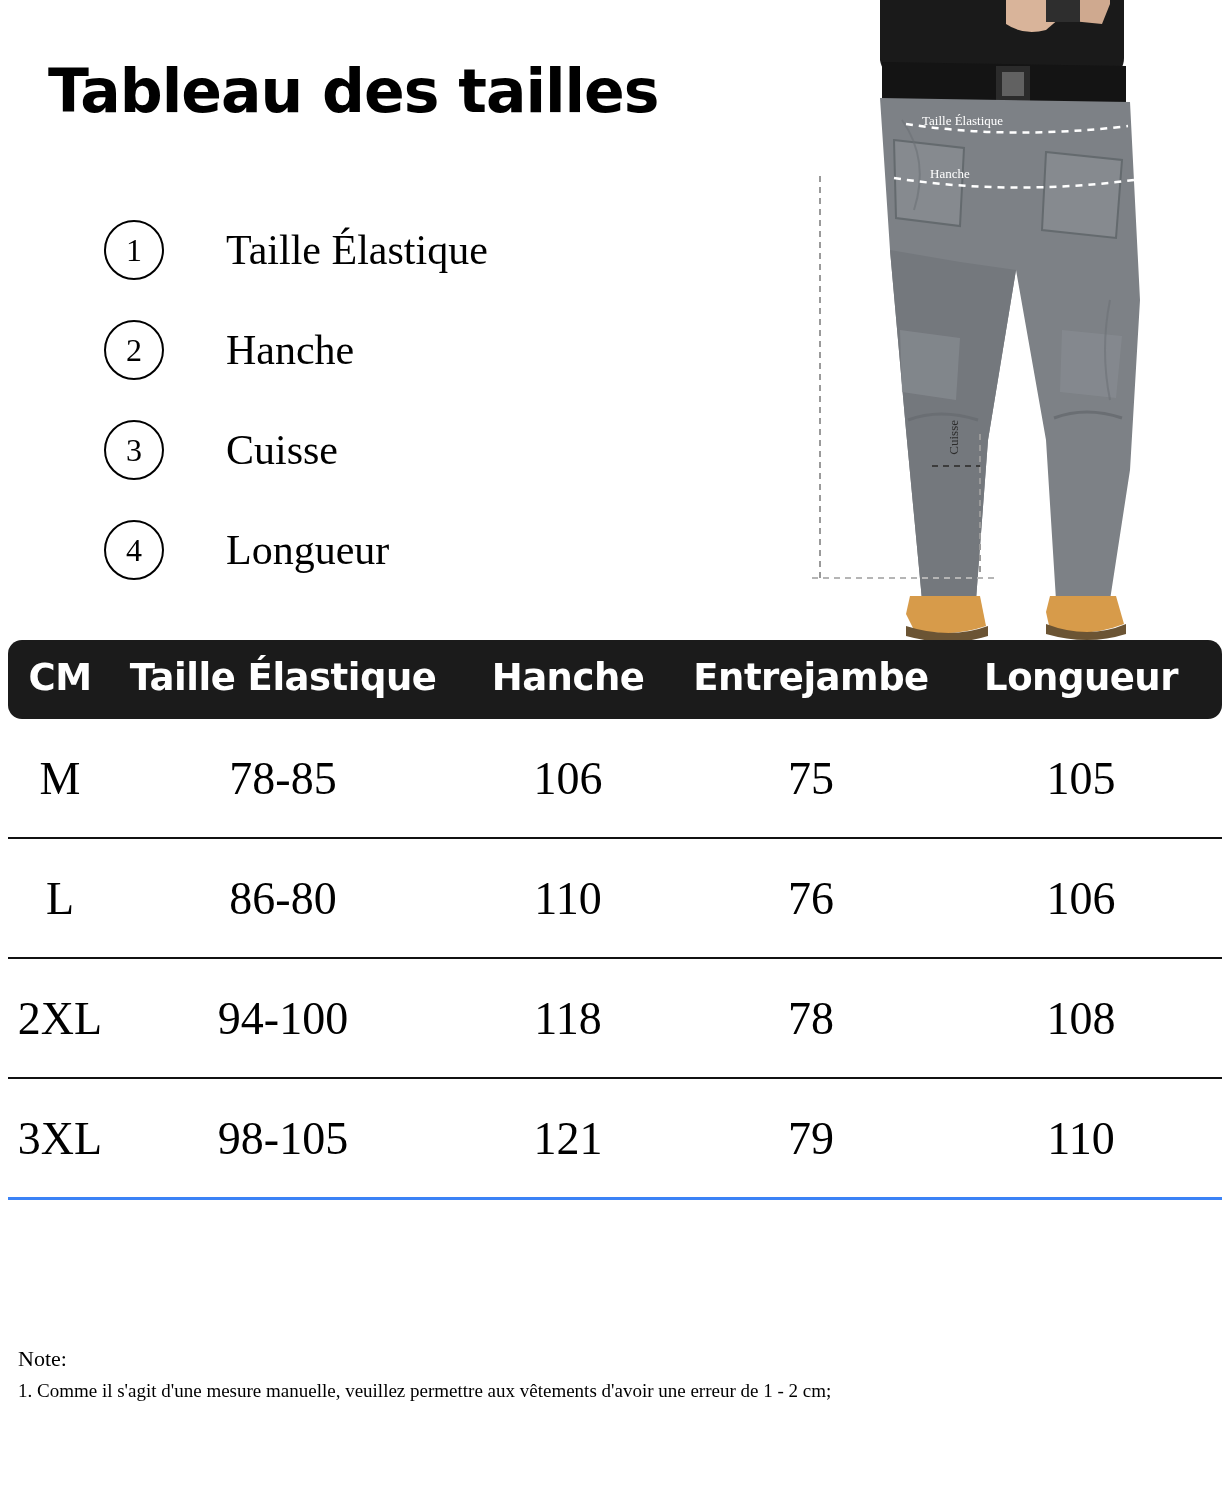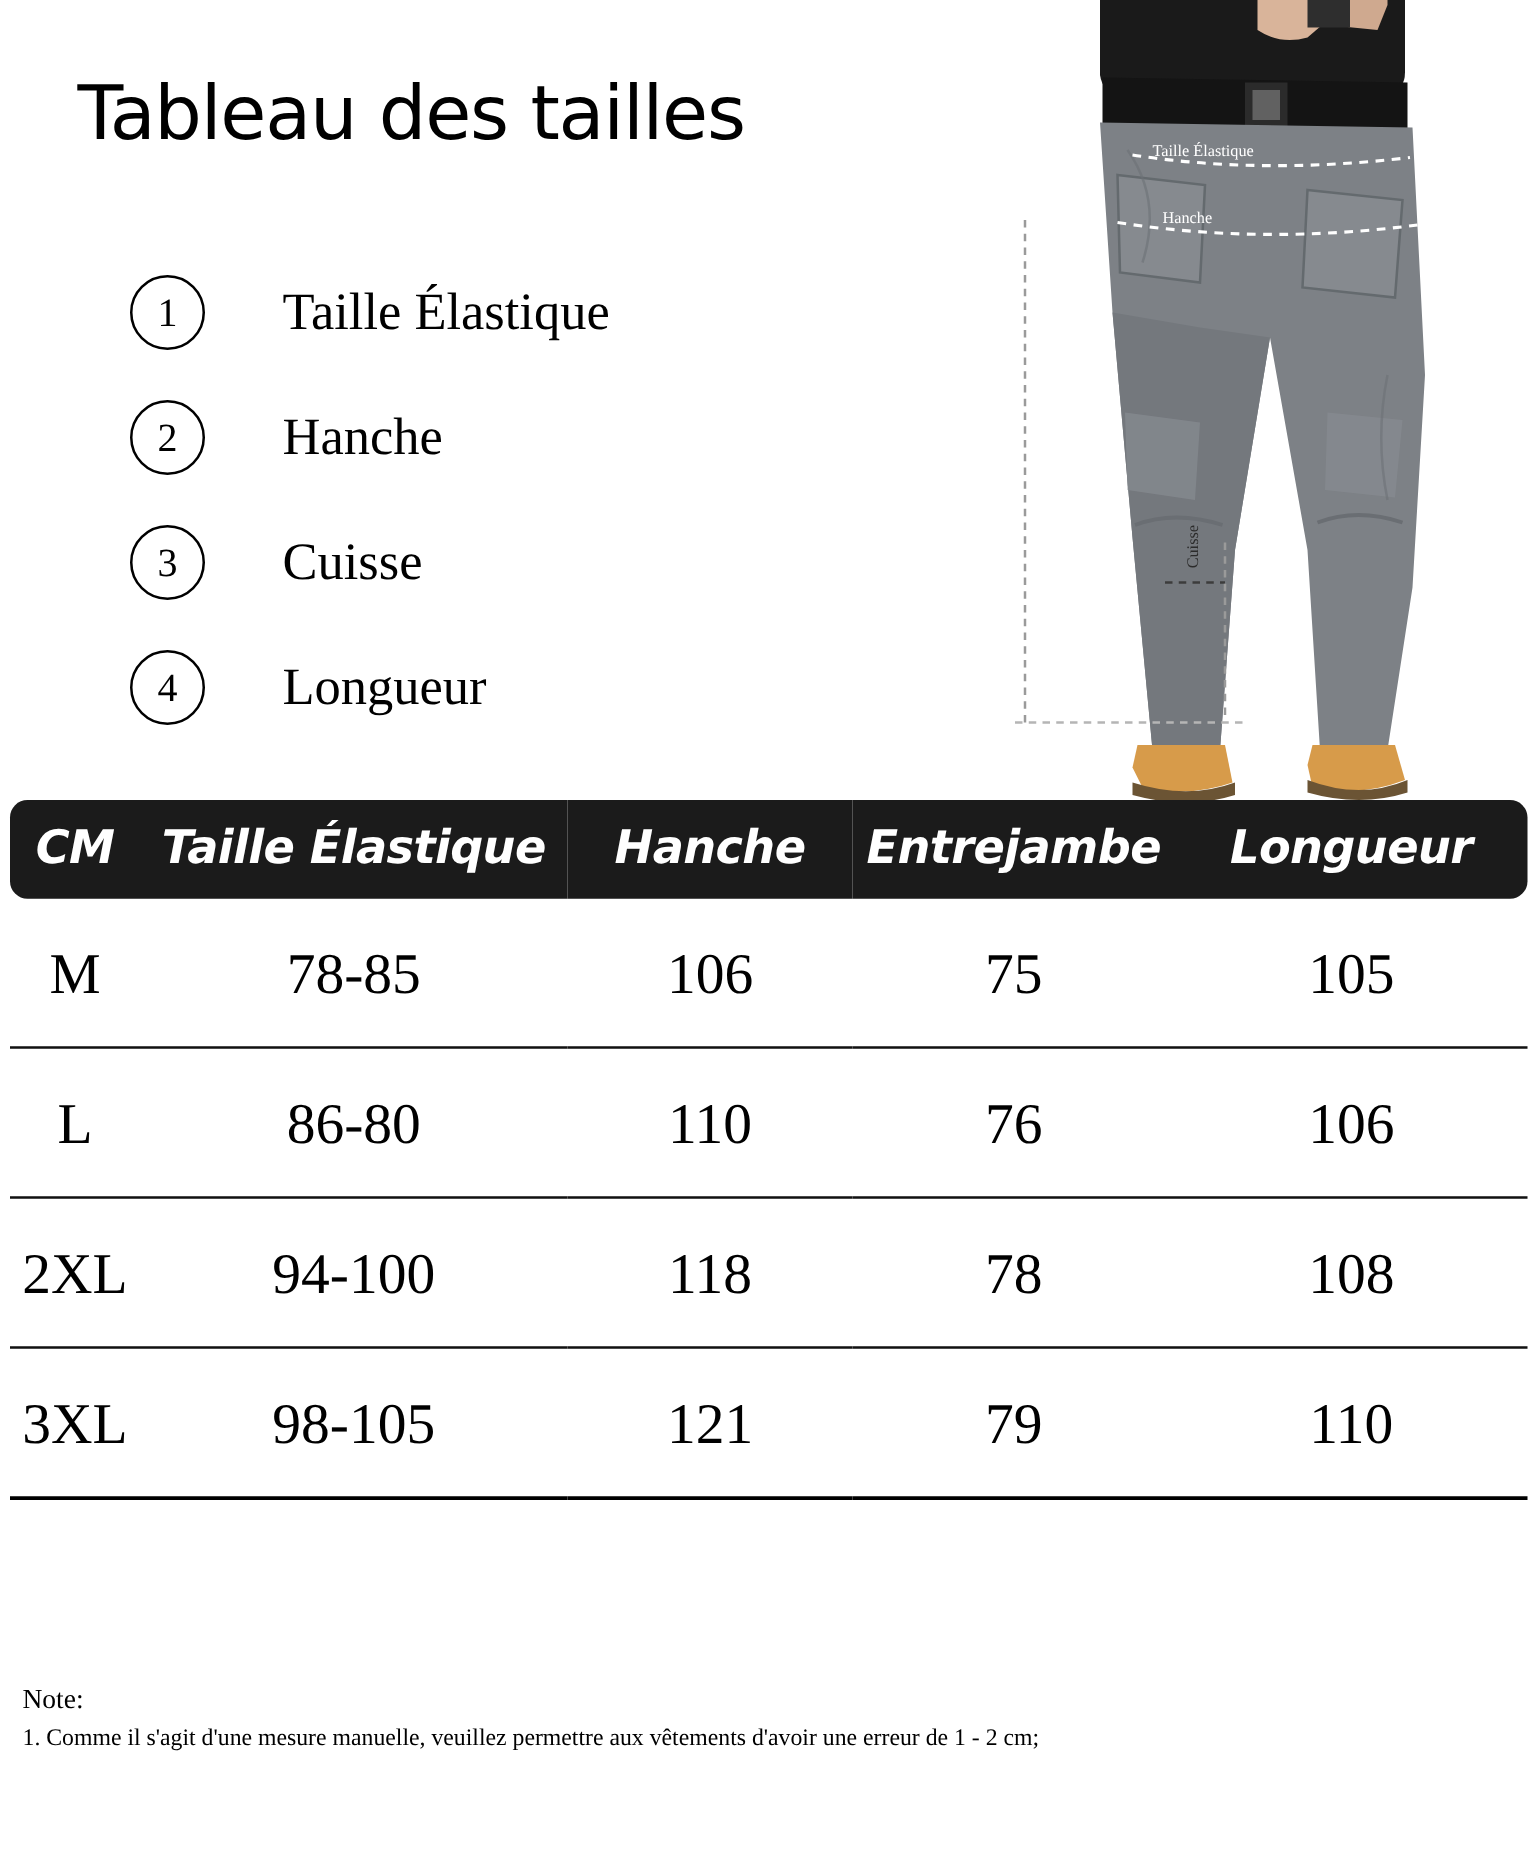--- a/index.html
+++ b/index.html
@@ -18,24 +18,24 @@
 
   
   .top {
     position: relative;
     height: 640px;
     width: 1230px;
   }
 
   .title {
     position: absolute;
-    left: 62px;
+    left: 48px;
     top: 56px;
     font-family: "DejaVu Sans", sans-serif;
-    font-weight: normal;
+    font-weight: bold;
     font-size: 60px;
     letter-spacing: -1px;
     color: #000;
     white-space: nowrap;
   }
 
   .legend {
     position: absolute;
     left: 104px;
     top: 200px;
@@ -107,35 +107,34 @@
   table.size-table thead th {
     background: #1b1b1b;
     color: #ffffff;
     font-family: "DejaVu Sans", sans-serif;
     font-weight: bold;
     font-size: 37px;
     padding: 16px 0 20px 0;
     text-align: center;
     letter-spacing: -0.5px;
     white-space: nowrap;
-    font-style: italic;
   }
   table.size-table thead tr { }
   table.size-table thead th:first-child { border-top-left-radius: 14px; border-bottom-left-radius: 14px; }
   table.size-table thead th:last-child { border-top-right-radius: 14px; border-bottom-right-radius: 14px; }
 
   table.size-table tbody td {
     font-family: "Liberation Serif", serif;
     font-size: 46px;
     text-align: center;
     padding: 18px 0 18px 0;
     border-bottom: 2px solid #111;
     height: 82px;
   }
-  table.size-table tbody tr:last-child td { border-bottom: 3px solid #000000; }
+  table.size-table tbody tr:last-child td { border-bottom: 3px solid #3b82f6; }
 
   col.c0 { width: 104px; }
   col.c1 { width: 342px; }
   col.c2 { width: 228px; }
   col.c3 { width: 258px; }
   col.c4 { width: 282px; }
 
   
   .notes {
     position: absolute;

